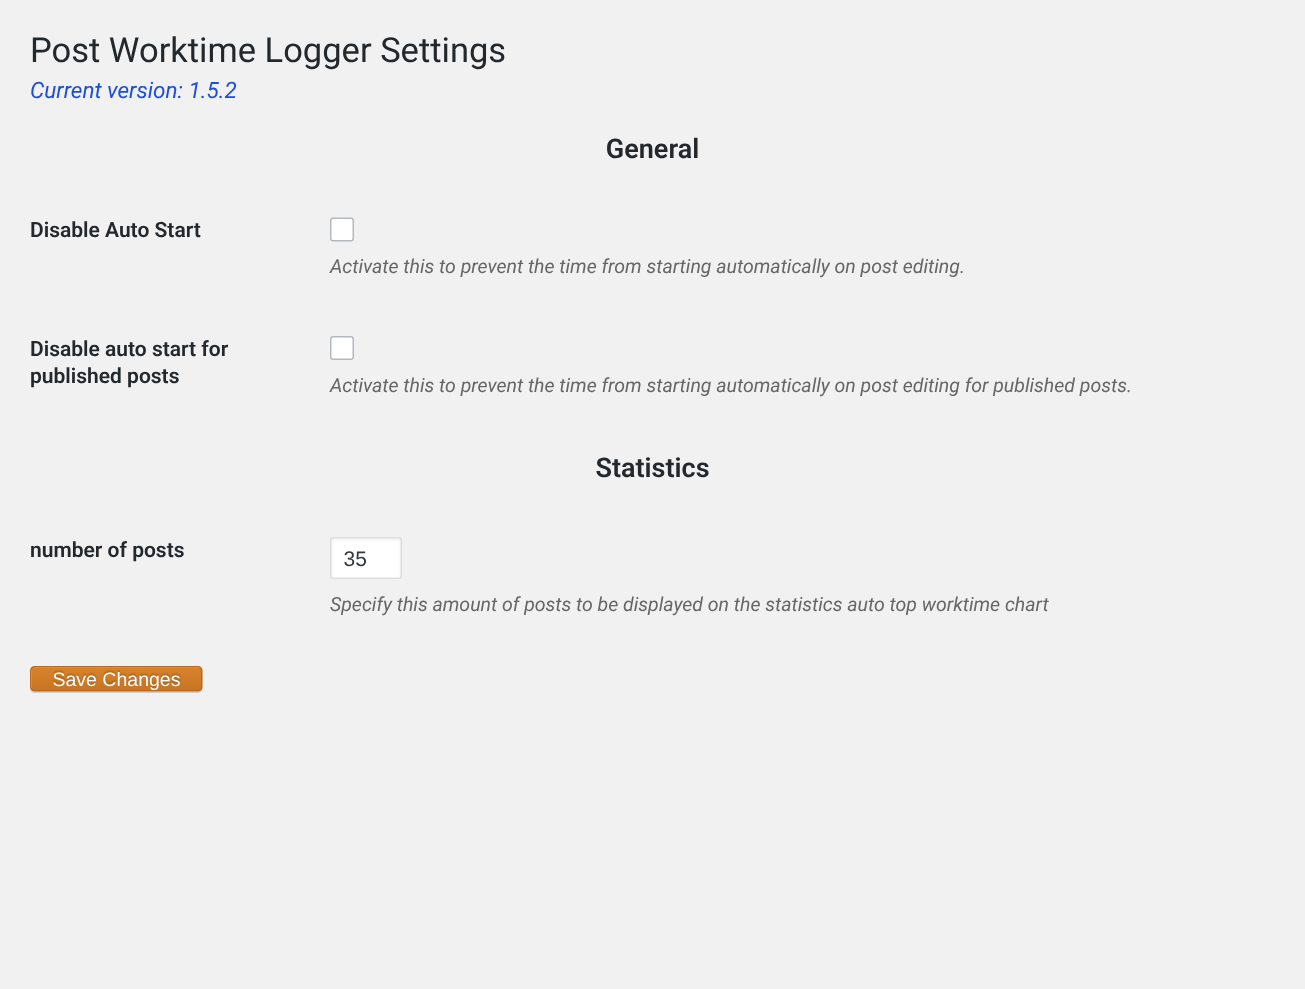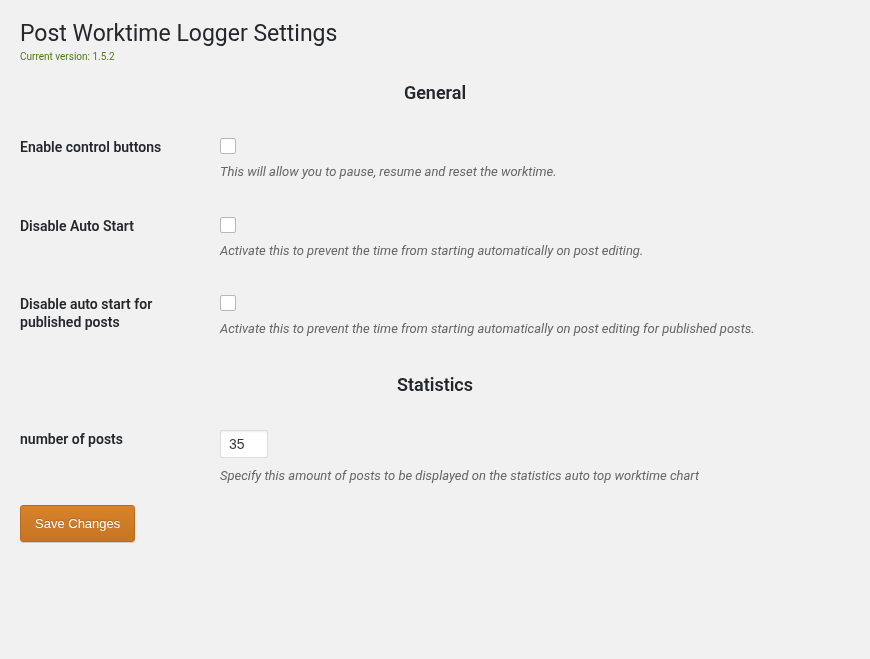--- a/index.html
+++ b/index.html
@@ -15,22 +15,23 @@
       padding: 20px;
       font-size: 13px;
     }
     h1 {
       font-size: 23px;
       font-weight: 400;
       color: #23282d;
       margin-bottom: 4px;
     }
     .version {
-      color: #4d7c0f;
-      font-size: 10px;
+      font-style: italic;
+      color: #1d4ed8;
+      font-size: 15px;
       margin-bottom: 20px;
     }
     h2 {
       font-size: 18px;
       font-weight: 600;
       color: #23282d;
       margin-top: 8px;
       margin-bottom: 20px;
       text-align: center;
     }
@@ -80,50 +81,44 @@
       font-size: 14px;
       color: #32373c;
       box-shadow: inset 0 1px 2px rgba(0,0,0,0.07);
     }
     .button-primary {
       display: inline-block;
       background: linear-gradient(to bottom, #d8822b, #c77523);
       border: 1px solid #b96a1f;
       color: #fff;
       text-shadow: 0 -1px 1px rgba(0,0,0,0.2);
-      padding: 10px 14px;
+      padding: 0 14px;
       font-size: 13px;
       border-radius: 3px;
       cursor: pointer;
       box-shadow: 0 1px 0 rgba(0,0,0,0.15);
+      margin-top: 10px;
       text-align: right;
     }
     .section-spacer {
       margin-top: 15px;
     }
   </style>
 </head>
 <body>
 
 
 
 <h1>Post Worktime Logger Settings</h1>
 <div class="version">Current version: 1.5.2</div>
 
 <h2>General</h2>
 
 <table class="form-table">
   <tbody>
-      <tr>
-    <th>Enable control buttons</th>
-    <td>
-      <input type="checkbox" style="">
-      <p class="description">This will allow you to pause, resume and reset the worktime.</p>
-    </td>
-  </tr>
   <tr>
     <th>Disable Auto Start</th>
     <td>
       <input type="checkbox" style="">
       <p class="description">Activate this to prevent the time from starting automatically on post editing.</p>
     </td>
   </tr>
   <tr>
     <th>Disable auto start for published posts</th>
     <td>

